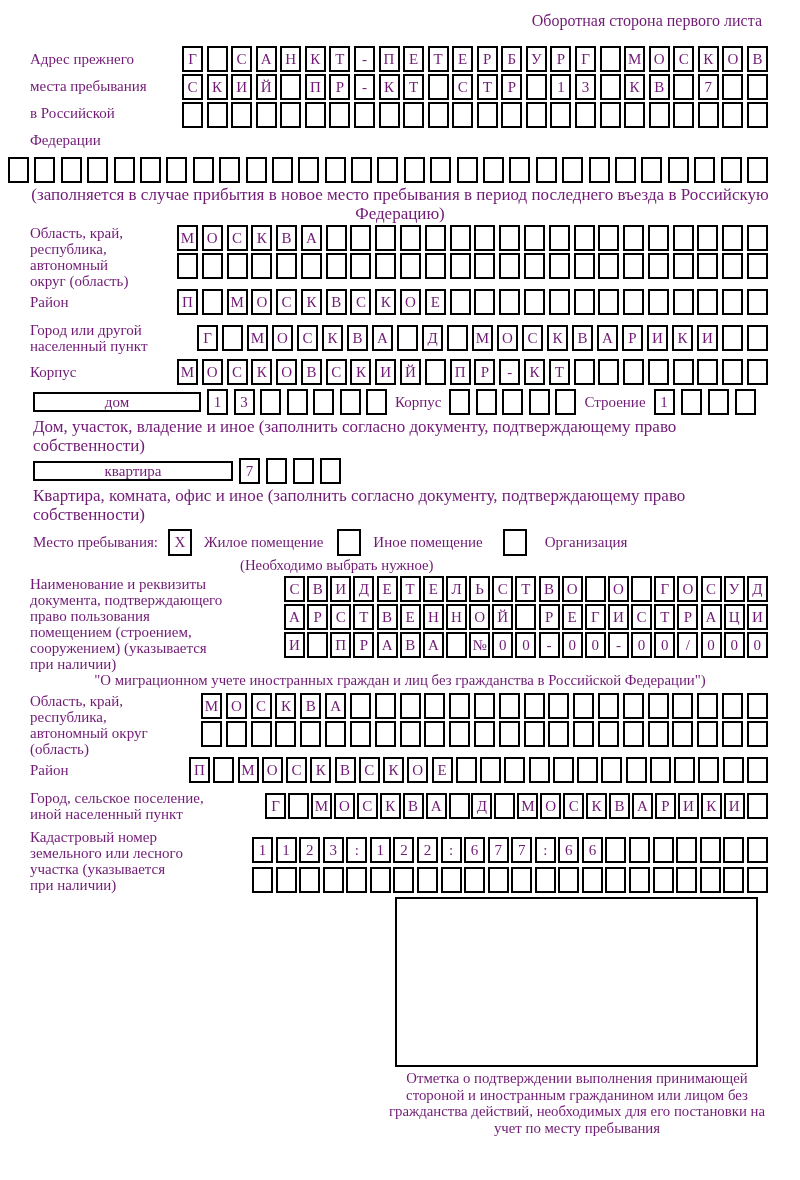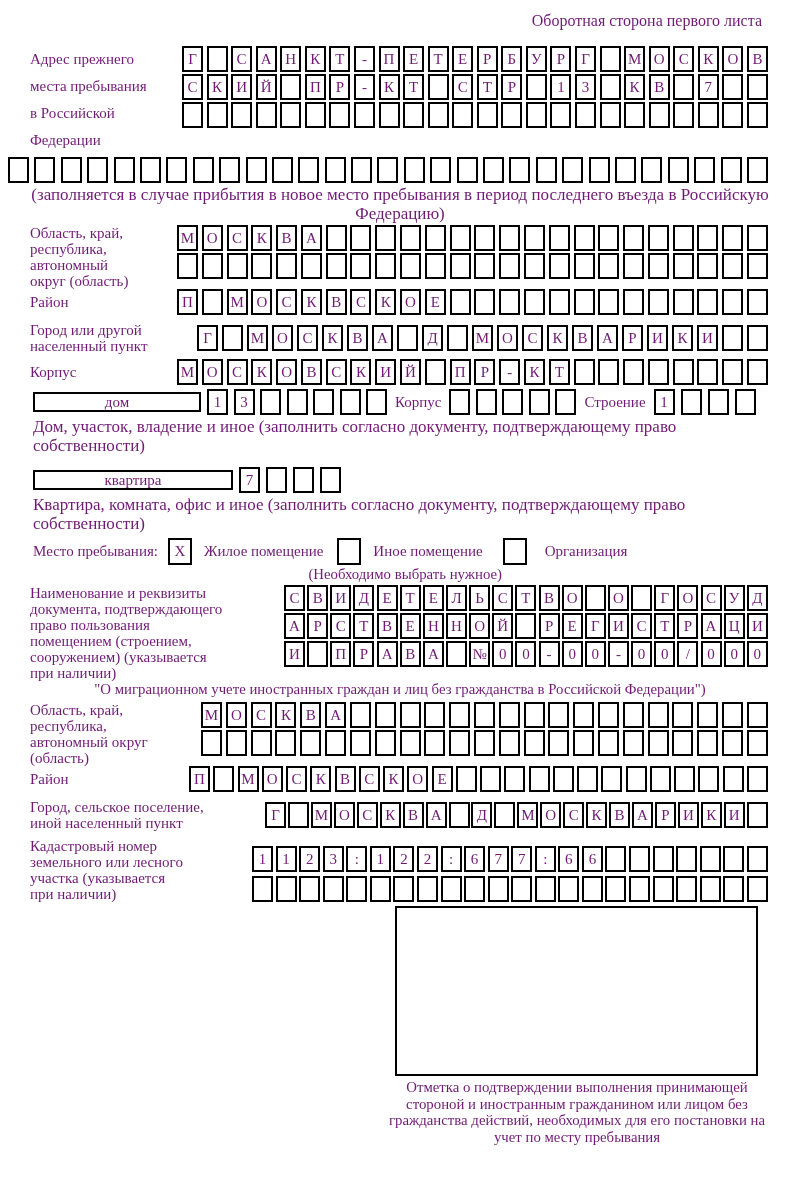--- a/index.html
+++ b/index.html
@@ -29,21 +29,21 @@
   .sec-title{font-weight:bold;font-size:16px;text-align:center;margin-top:2px;line-height:21px;}
   .houserow{display:flex;align-items:center;margin:4px 32px 0 33px;}
   .bigbox{width:168px;height:20px;border:2px solid #000;box-sizing:border-box;
     display:flex;align-items:center;justify-content:center;font-size:15px;flex:none;}
   .bigbox.apt{width:200px;}
   .cr7{width:180px;margin-left:6px;} .cr5{width:127px;} .cr4{width:102px;}
   .inl{margin:0 8px;font-size:15px;flex:none;}
   .stayrow{display:flex;align-items:center;margin:4px 32px 0 33px;font-size:15px;height:28px;}
   .checkbox{width:24px;height:27px;border:2px solid #000;box-sizing:border-box;
     display:flex;align-items:center;justify-content:center;font-size:15px;flex:none;}
-  .choose{margin-left:240px;width:262px;text-align:right;font-size:14.8px;line-height:18px;}
+  .choose{margin-left:240px;width:262px;text-align:left;font-size:14.8px;line-height:18px;}
   .cityblk{min-height:42px;}
   .cad-rows{margin-top:8px;}
   .stamp-box{margin:4px 0 0 395px;width:363px;height:170px;border:2px solid #000;box-sizing:border-box;}
   .stamp-caption{width:400px;margin:3px 0 0 377px;text-align:center;font-size:14.8px;line-height:16.5px;}
   .mt2{margin-top:2px;} .mt4{margin-top:4px;}
   .notes-law{font-size:14.8px;text-align:center;line-height:17px;}
 </style>
 </head>
 <body>
 
@@ -337,21 +337,21 @@
     <span class="inl">Строение</span>
     <div class="cr fixed cr4">
         <span class="cell">1</span>
         <span class="cell"></span>
         <span class="cell"></span>
         <span class="cell"></span>
       </div>
   </div>
   <div class="note left">Дом, участок, владение и иное (заполнить согласно документу, подтверждающему право собственности)</div>
 
-  <div class="houserow" style="margin-top:12px;">
+  <div class="houserow" style="margin-top:3px;">
     <div class="bigbox apt">квартира</div>
     <div class="cr fixed cr4" style="margin-left:6px;">
         <span class="cell">7</span>
         <span class="cell"></span>
         <span class="cell"></span>
         <span class="cell"></span>
       </div>
   </div>
   <div class="note left">Квартира, комната, офис и иное (заполнить согласно документу, подтверждающему право собственности)</div>
 

